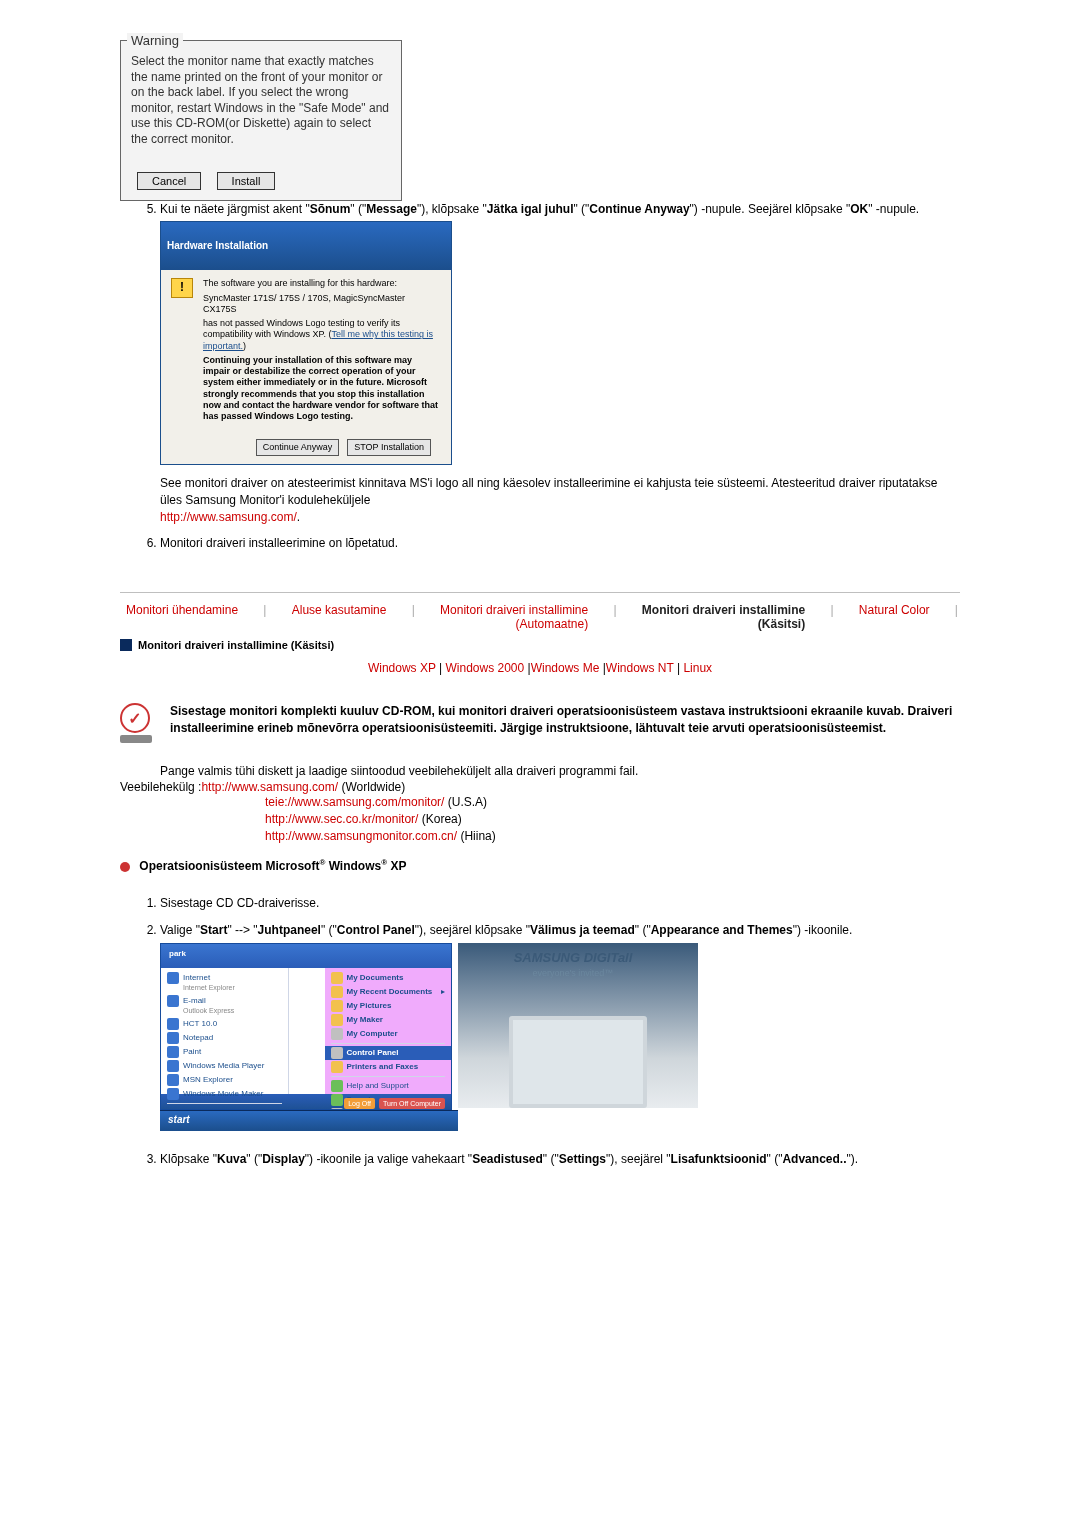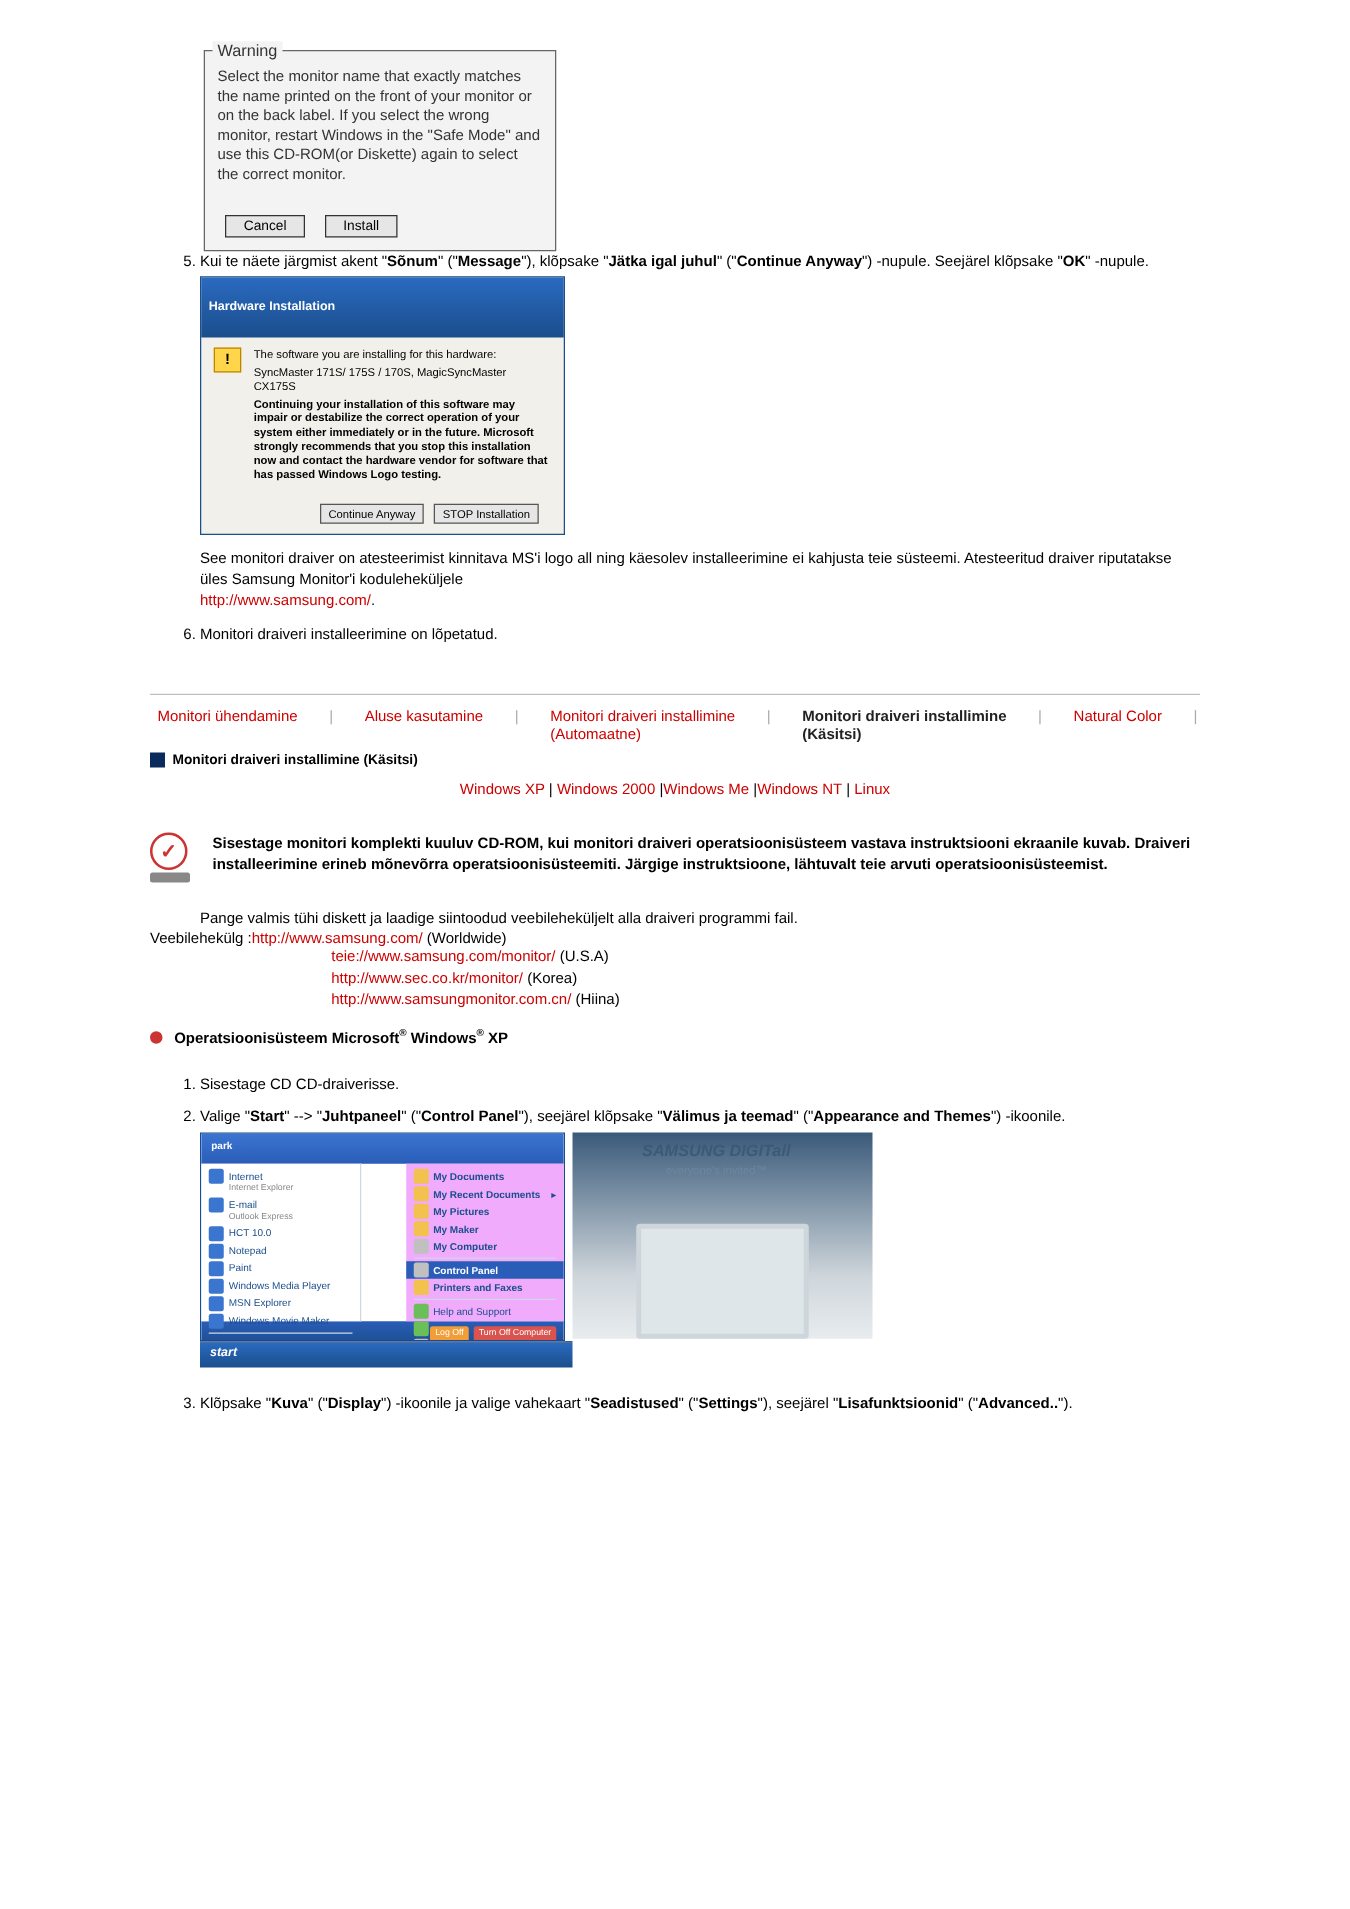--- a/index.html
+++ b/index.html
@@ -9,21 +9,20 @@
     font-size: 12px;
     color: #000;
     width: 1080px;
   }
   .page {
     padding: 40px 120px 60px 120px;
   }
   .warning-box {
     border: 1px solid #666;
     width: 260px;
-    margin-left: 43px;
     padding: 8px 10px 10px 10px;
     position: relative;
     background: #f3f3f3;
   }
   .warning-legend {
     position: relative;
     top: -16px;
     left: -4px;
     background: #f3f3f3;
     padding: 0 4px;
@@ -115,21 +114,21 @@
     margin: 40px 0 10px 0;
   }
   .tabnav {
     display: flex;
     align-items: flex-start;
     justify-content: space-between;
     font-size: 12px;
     border-bottom: 0;
     margin-bottom: 8px;
   }
-  .tabnav .cell { padding: 0 6px; text-align: left; }
+  .tabnav .cell { padding: 0 6px; text-align: right; }
   .tabnav .red { color: #c00; }
   .tabnav .dark { color: #222; font-weight: bold; }
   .tabnav .sep { color: #aaa; padding: 0 2px; }
   .section-label {
     display: flex; align-items:center; gap:6px;
     font-size: 11px; font-weight: bold; margin-bottom:10px;
   }
   .section-icon {
     width:12px; height:12px; background:#0a2a5c;
   }
@@ -257,20 +256,23 @@
 
       
       <div class="dlg">
         <div class="dlg-titlebar">Hardware Installation</div>
         <div class="dlg-body">
           <div class="dlg-row">
             <div class="dlg-warn-icon">!</div>
             <div class="dlg-text">
               <div class="line">The software you are installing for this hardware:</div>
               <div class="line">SyncMaster 171S/ 175S / 170S, MagicSyncMaster CX175S</div>
+              <div class="line">
+                <span>has not passed Windows Logo testing to verify its compatibility with Windows XP. (</span><span class="dlg-link">Tell me why this testing is important.</span><span>)</span>
+              </div>
               <div class="line dlg-em">Continuing your installation of this software may impair or destabilize the correct operation of your system either immediately or in the future. Microsoft strongly recommends that you stop this installation now and contact the hardware vendor for software that has passed Windows Logo testing.</div>
             </div>
           </div>
         </div>
         <div class="dlg-buttons">
           <span class="dlg-btn">Continue Anyway</span>
           <span class="dlg-btn">STOP Installation</span>
         </div>
       </div>
 

